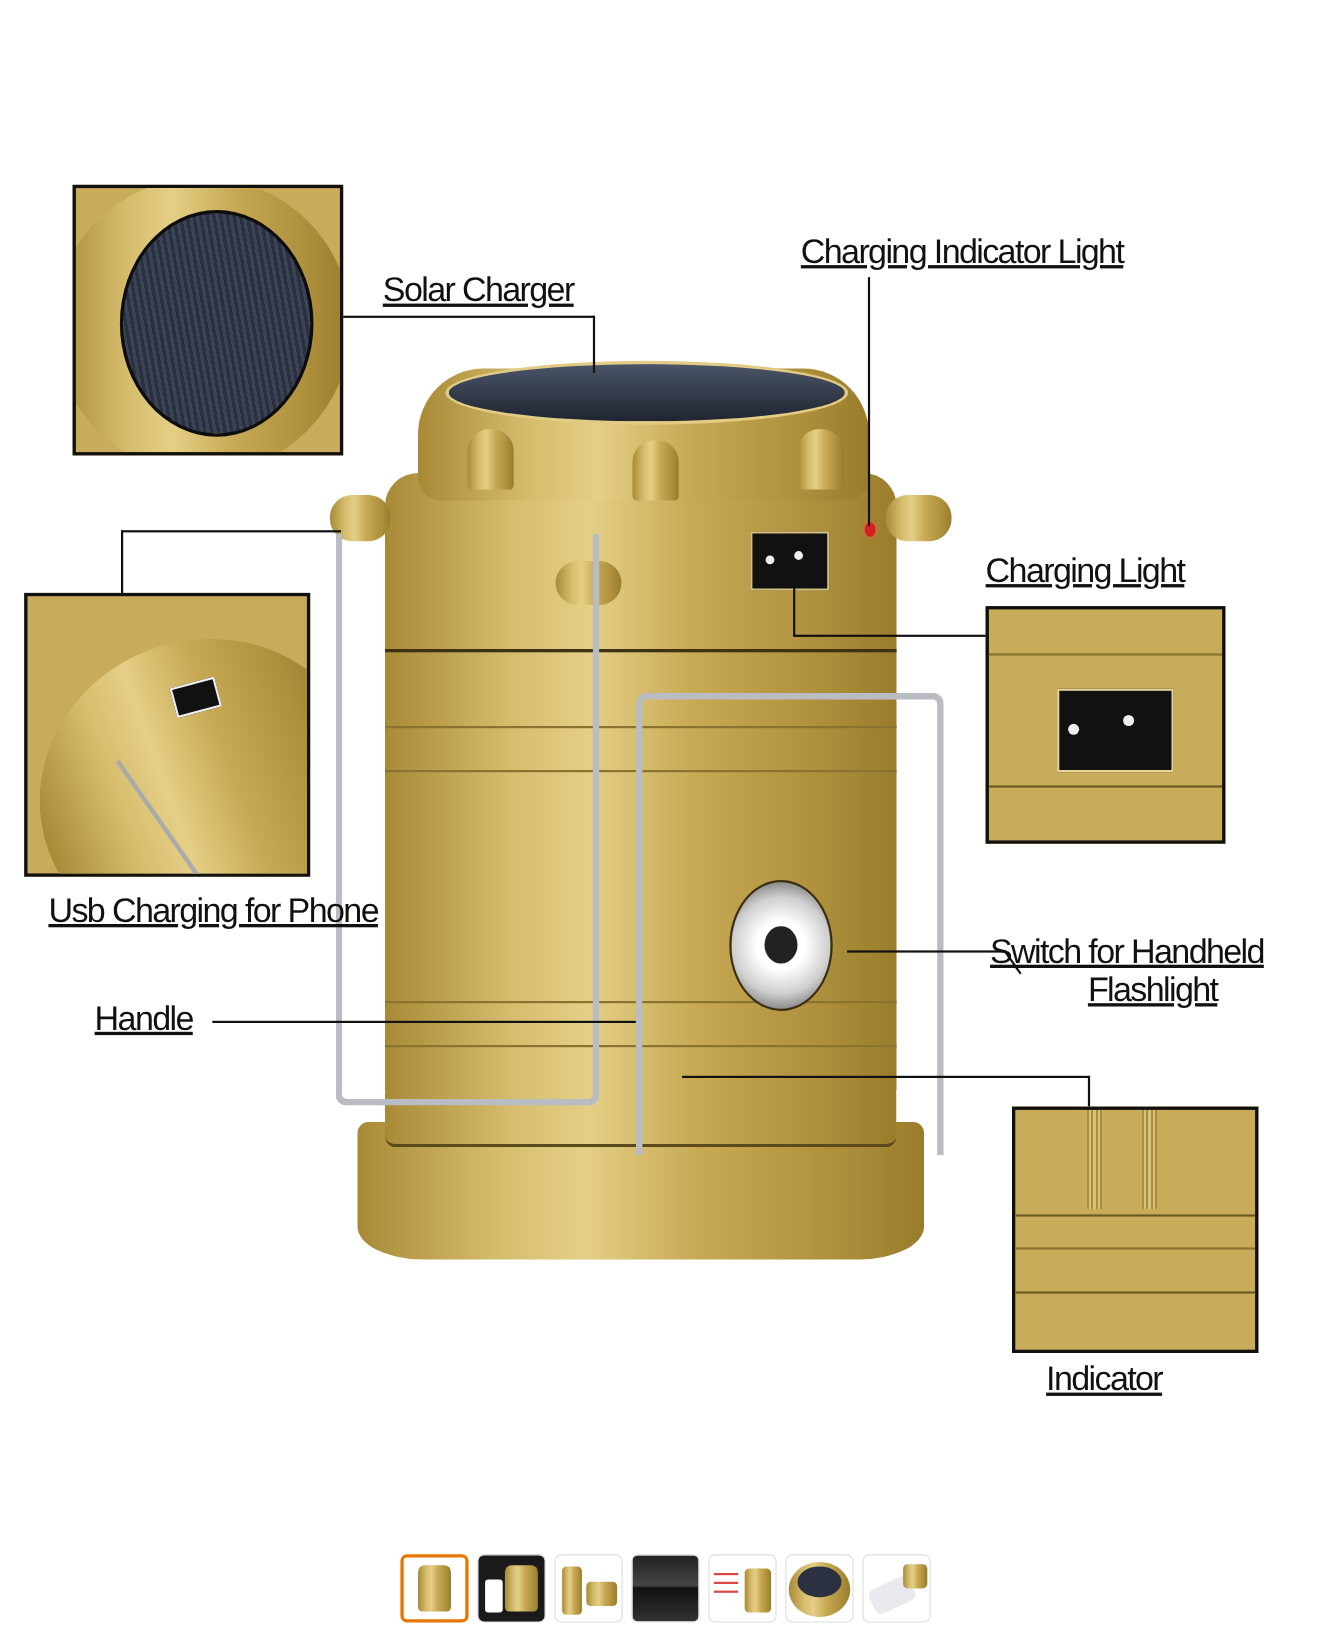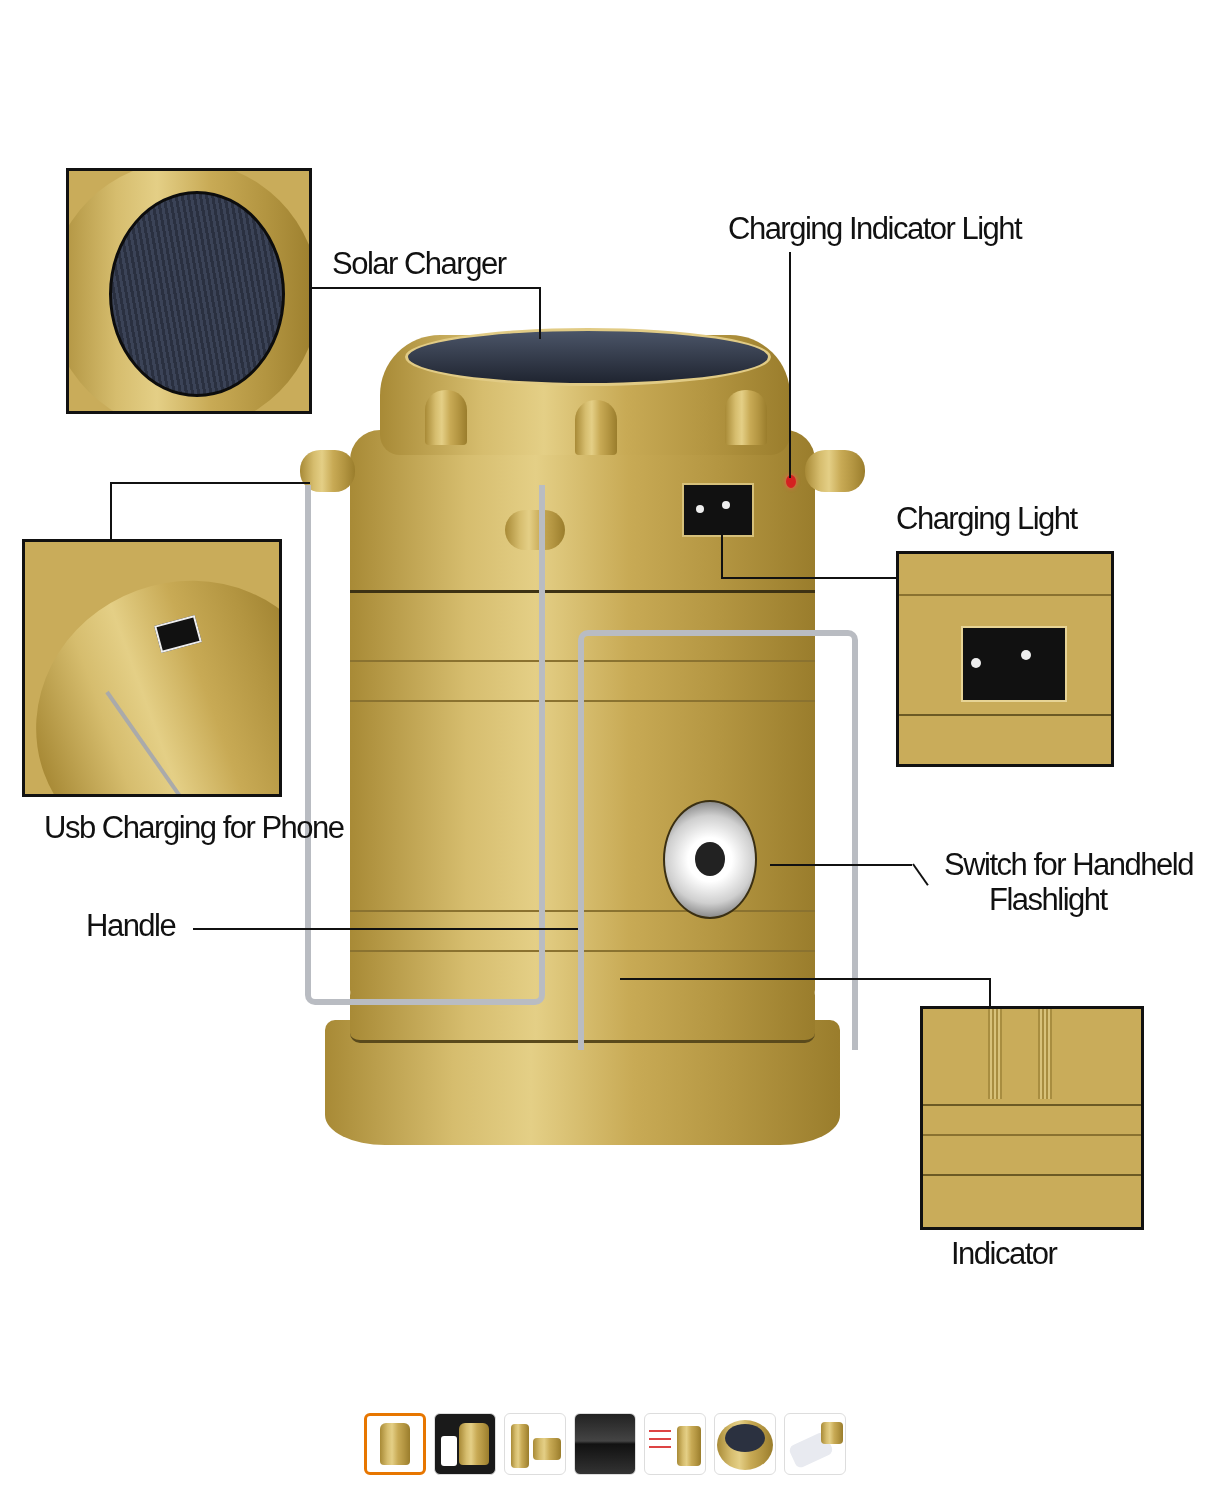--- a/index.html
+++ b/index.html
@@ -1,19 +1,19 @@
 <!DOCTYPE html>
 <html><head>
 <meta charset="utf-8">
 <style>
   html, body { margin:0; padding:0; background:#ffffff; }
   body { width:1207px; height:1500px; position:relative; overflow:hidden;
          font-family:"Liberation Sans", sans-serif; color:#111; }
   .abs { position:absolute; }
-  .label { position:absolute; font-size:31px; letter-spacing:-1.5px; color:#111; white-space:nowrap; line-height:1; }
+  .label { position:absolute; font-size:31px; letter-spacing:-1.5px; color:#111; white-space:nowrap; line-height:1;text-decoration:underline; }
   .line { position:absolute; background:#111; }
   .inset { position:absolute; border:3px solid #111; overflow:hidden; box-sizing:border-box; background:#c9ac5a; }
   .gold { background:linear-gradient(90deg,#a88a36 0%,#d6bd6e 25%,#e4cf86 40%,#c8aa55 60%,#b39541 80%,#9a7d2c 100%); }
   .thumbs { position:absolute; left:364px; top:1413px; display:flex; gap:8px; }
   .thumb { width:62px; height:62px; border:1px solid #ddd; border-radius:6px; overflow:hidden; box-sizing:border-box; position:relative; background:#fff; cursor:pointer; }
   .thumb.active { border:3px solid #e77600; }
   .thumb .mini { position:absolute; left:50%; top:50%; transform:translate(-50%,-50%); width:30px; height:42px; border-radius:6px 6px 4px 4px; }
 </style>
 </head>
 <body>
@@ -55,21 +55,21 @@
   </div>
 
   <div class="abs" style="left:10px;top:165px;width:240px;height:520px;border-left:6px solid #b9bcc2;border-bottom:6px solid #b9bcc2;border-right:6px solid #b9bcc2;border-radius:0 0 10px 10px;box-sizing:border-box;"></div>
   <div class="abs" style="left:283px;top:310px;width:280px;height:420px;border-left:6px solid #b9bcc2;border-top:6px solid #b9bcc2;border-right:6px solid #b9bcc2;box-sizing:border-box;border-radius:10px 10px 0 0;"></div>
 </div>
 
 <div class="inset" style="left:66px;top:168px;width:246px;height:246px;">
   <div class="abs gold" style="left:-20px;top:-10px;width:270px;height:270px;border-radius:50%;"></div>
   <div class="abs" style="left:40px;top:20px;width:170px;height:200px;border-radius:50%;background:repeating-linear-gradient(80deg,#2a3040 0 3px,#3b4357 3px 6px);border:3px solid #0d0d0d;"></div>
 </div>
-<div class="label" style="left:332px;top:248px;text-align:right;">Solar Charger</div>
+<div class="label" style="left:348px;top:248px;text-align:right;">Solar Charger</div>
 <div class="line" style="left:312px;top:287px;width:228px;height:2px;"></div>
 <div class="line" style="left:539px;top:287px;width:2px;height:52px;"></div>
 
 <div class="label" style="left:728px;top:213px;">Charging Indicator Light</div>
 <div class="line" style="left:789px;top:252px;width:2px;height:226px;"></div>
 
 <div class="label" style="left:896px;top:503px;">Charging Light</div>
 <div class="line" style="left:721px;top:530px;width:2px;height:48px;"></div>
 <div class="line" style="left:721px;top:577px;width:176px;height:2px;"></div>
 <div class="inset" style="left:896px;top:551px;width:218px;height:216px;">
@@ -88,21 +88,21 @@
   <div class="abs" style="left:132px;top:78px;width:38px;height:24px;background:#111;border:2px solid #eee;transform:rotate(-15deg);"></div>
   <div class="abs" style="left:80px;top:150px;width:4px;height:160px;background:#aaa;transform:rotate(-35deg);transform-origin:top;"></div>
 </div>
 <div class="label" style="left:20px;top:812px;margin-left:24px;">Usb Charging for Phone</div>
 
 <div class="label" style="left:86px;top:910px;">Handle</div>
 <div class="line" style="left:193px;top:928px;width:385px;height:2px;"></div>
 
 <div class="line" style="left:770px;top:864px;width:142px;height:2px;"></div>
 <div class="line" style="left:912px;top:864px;width:2px;height:26px;transform:rotate(-35deg);transform-origin:top;"></div>
-<div class="label" style="left:944px;top:849px;text-align:center;">Switch for Handheld</div>
+<div class="label" style="left:900px;top:849px;text-align:center;">Switch for Handheld</div>
 <div class="label" style="left:989px;top:884px;">Flashlight</div>
 
 <div class="line" style="left:620px;top:978px;width:370px;height:2px;"></div>
 <div class="line" style="left:989px;top:978px;width:2px;height:28px;"></div>
 <div class="inset" style="left:920px;top:1006px;width:224px;height:224px;">
   <div class="abs" style="left:65px;top:0;width:14px;height:90px;background:repeating-linear-gradient(90deg,#a88d40 0 2px,#d8c27a 2px 4px);"></div>
   <div class="abs" style="left:115px;top:0;width:14px;height:90px;background:repeating-linear-gradient(90deg,#a88d40 0 2px,#d8c27a 2px 4px);"></div>
   <div class="abs" style="left:0;top:95px;width:100%;height:2px;background:#6c5a24;"></div>
   <div class="abs" style="left:0;top:125px;width:100%;height:2px;background:#8a7230;"></div>
   <div class="abs" style="left:0;top:165px;width:100%;height:2px;background:#6c5a24;"></div>

